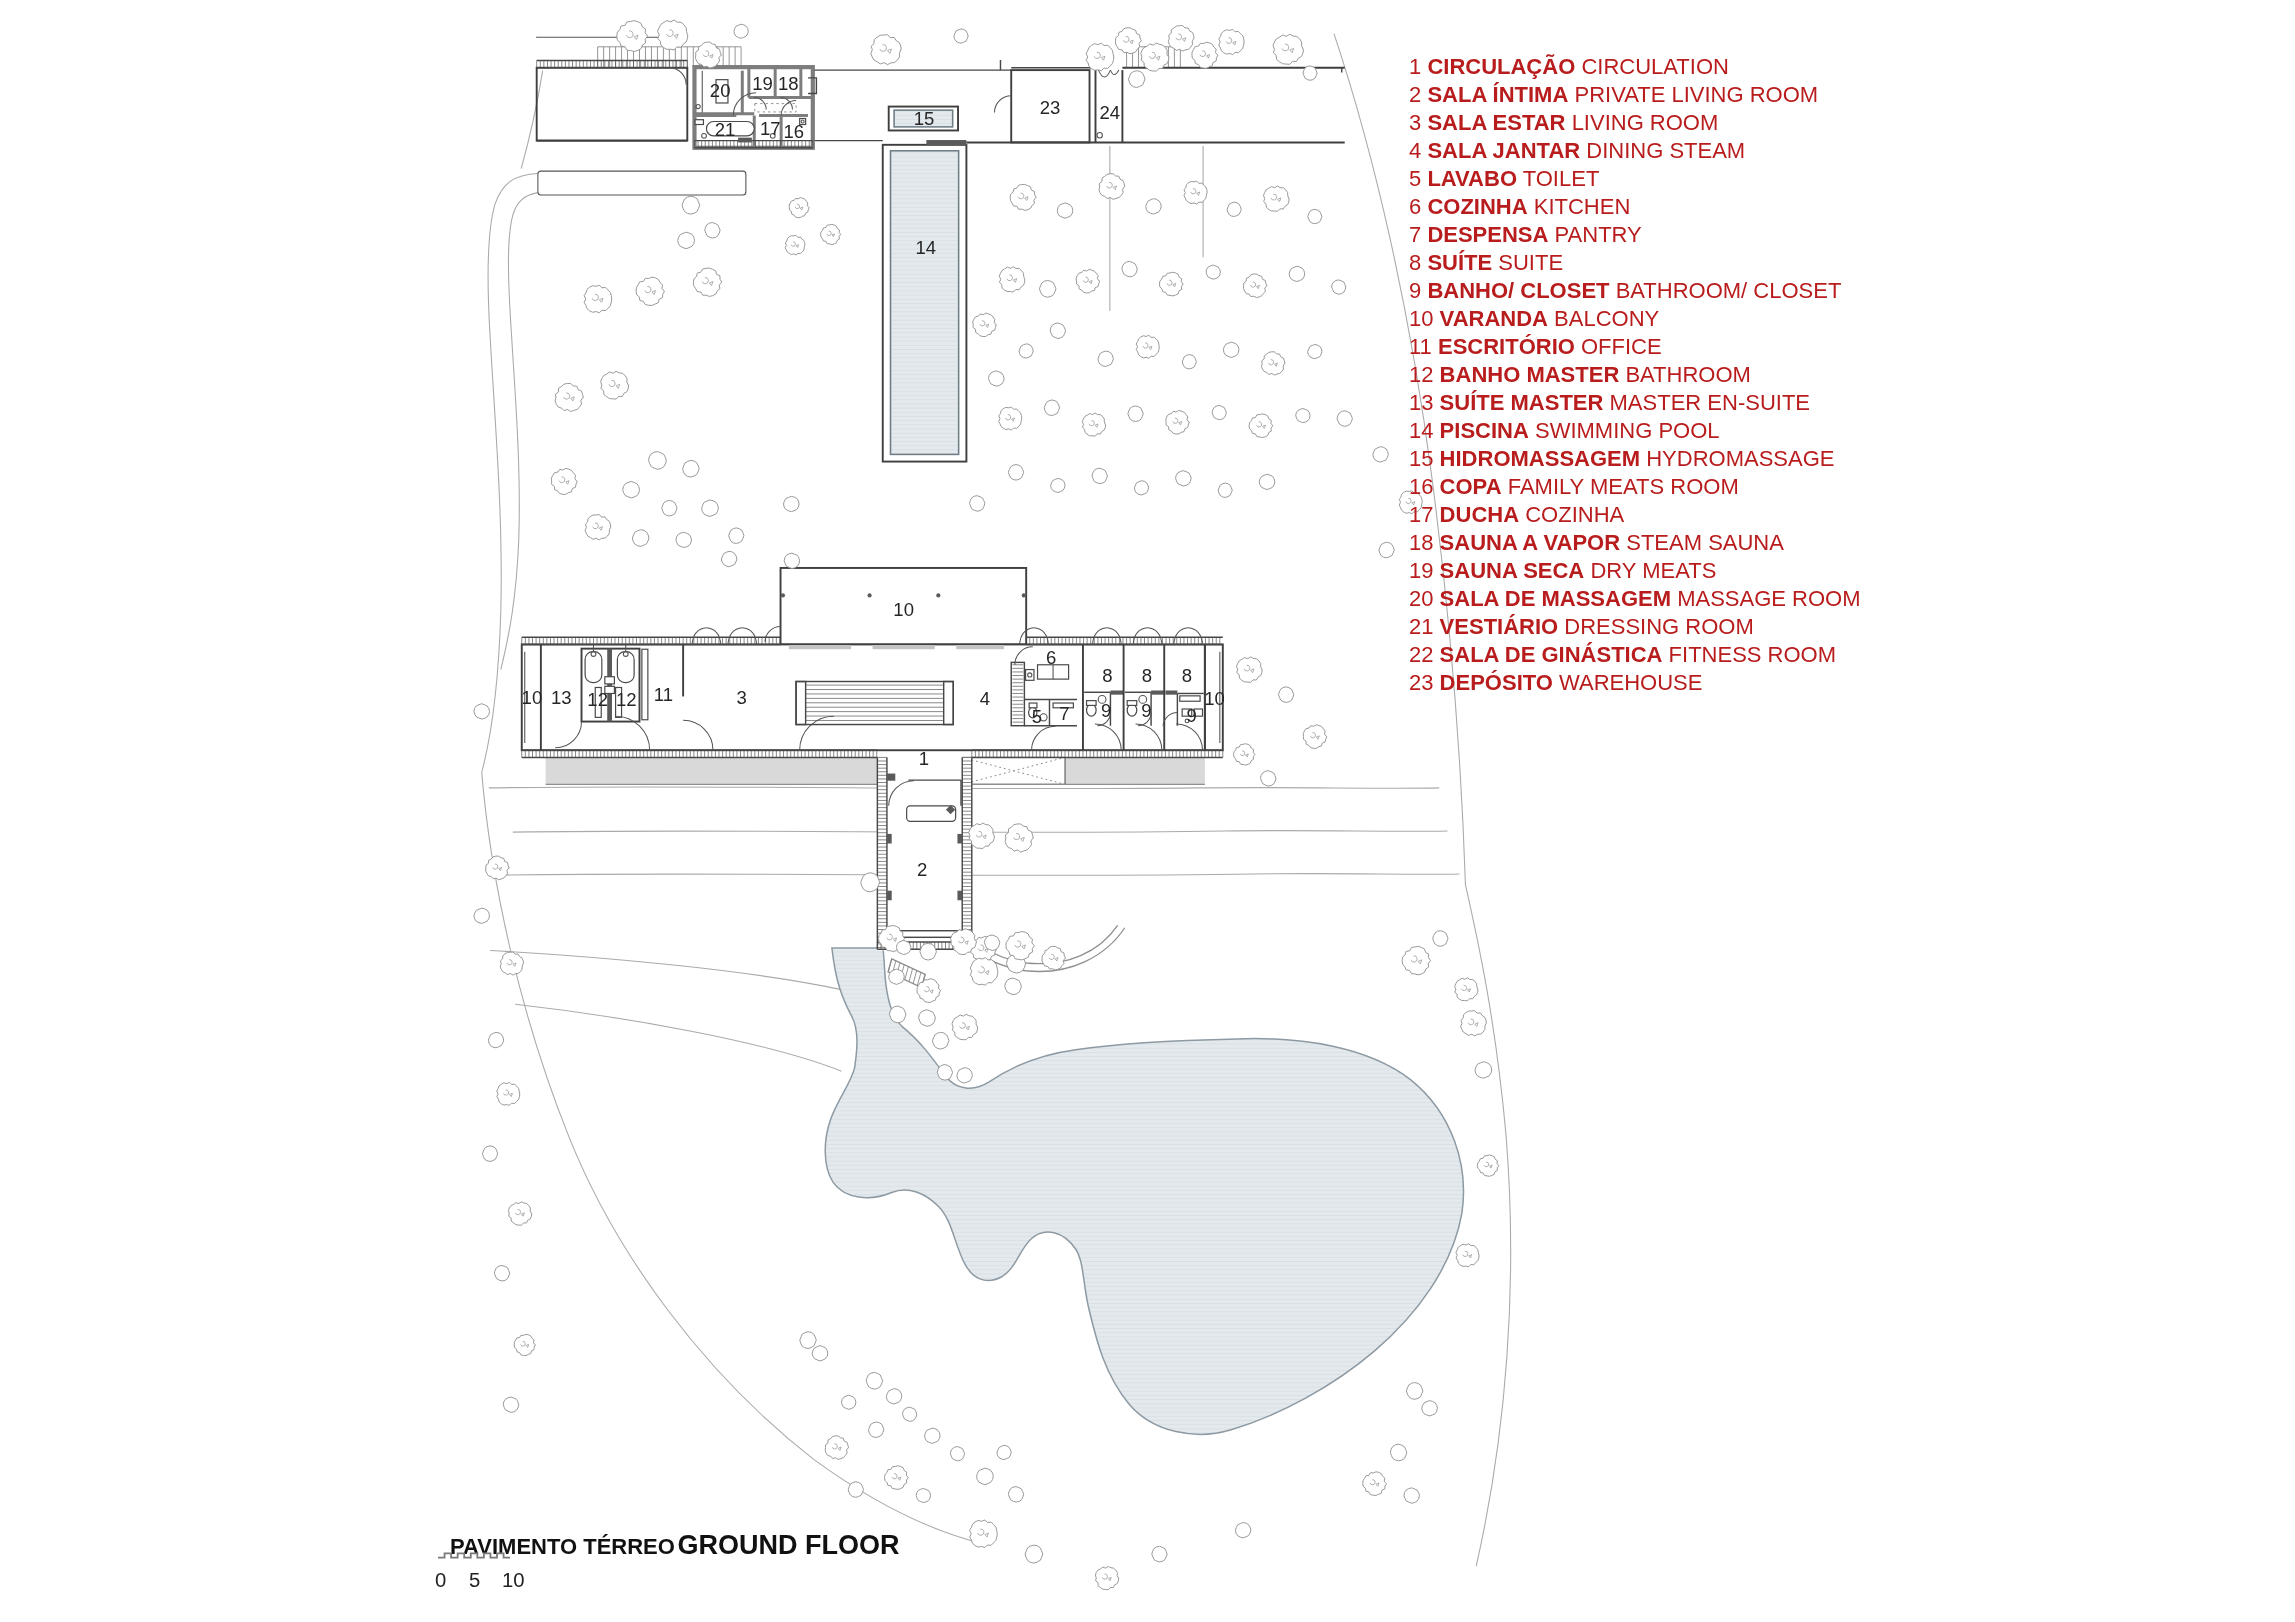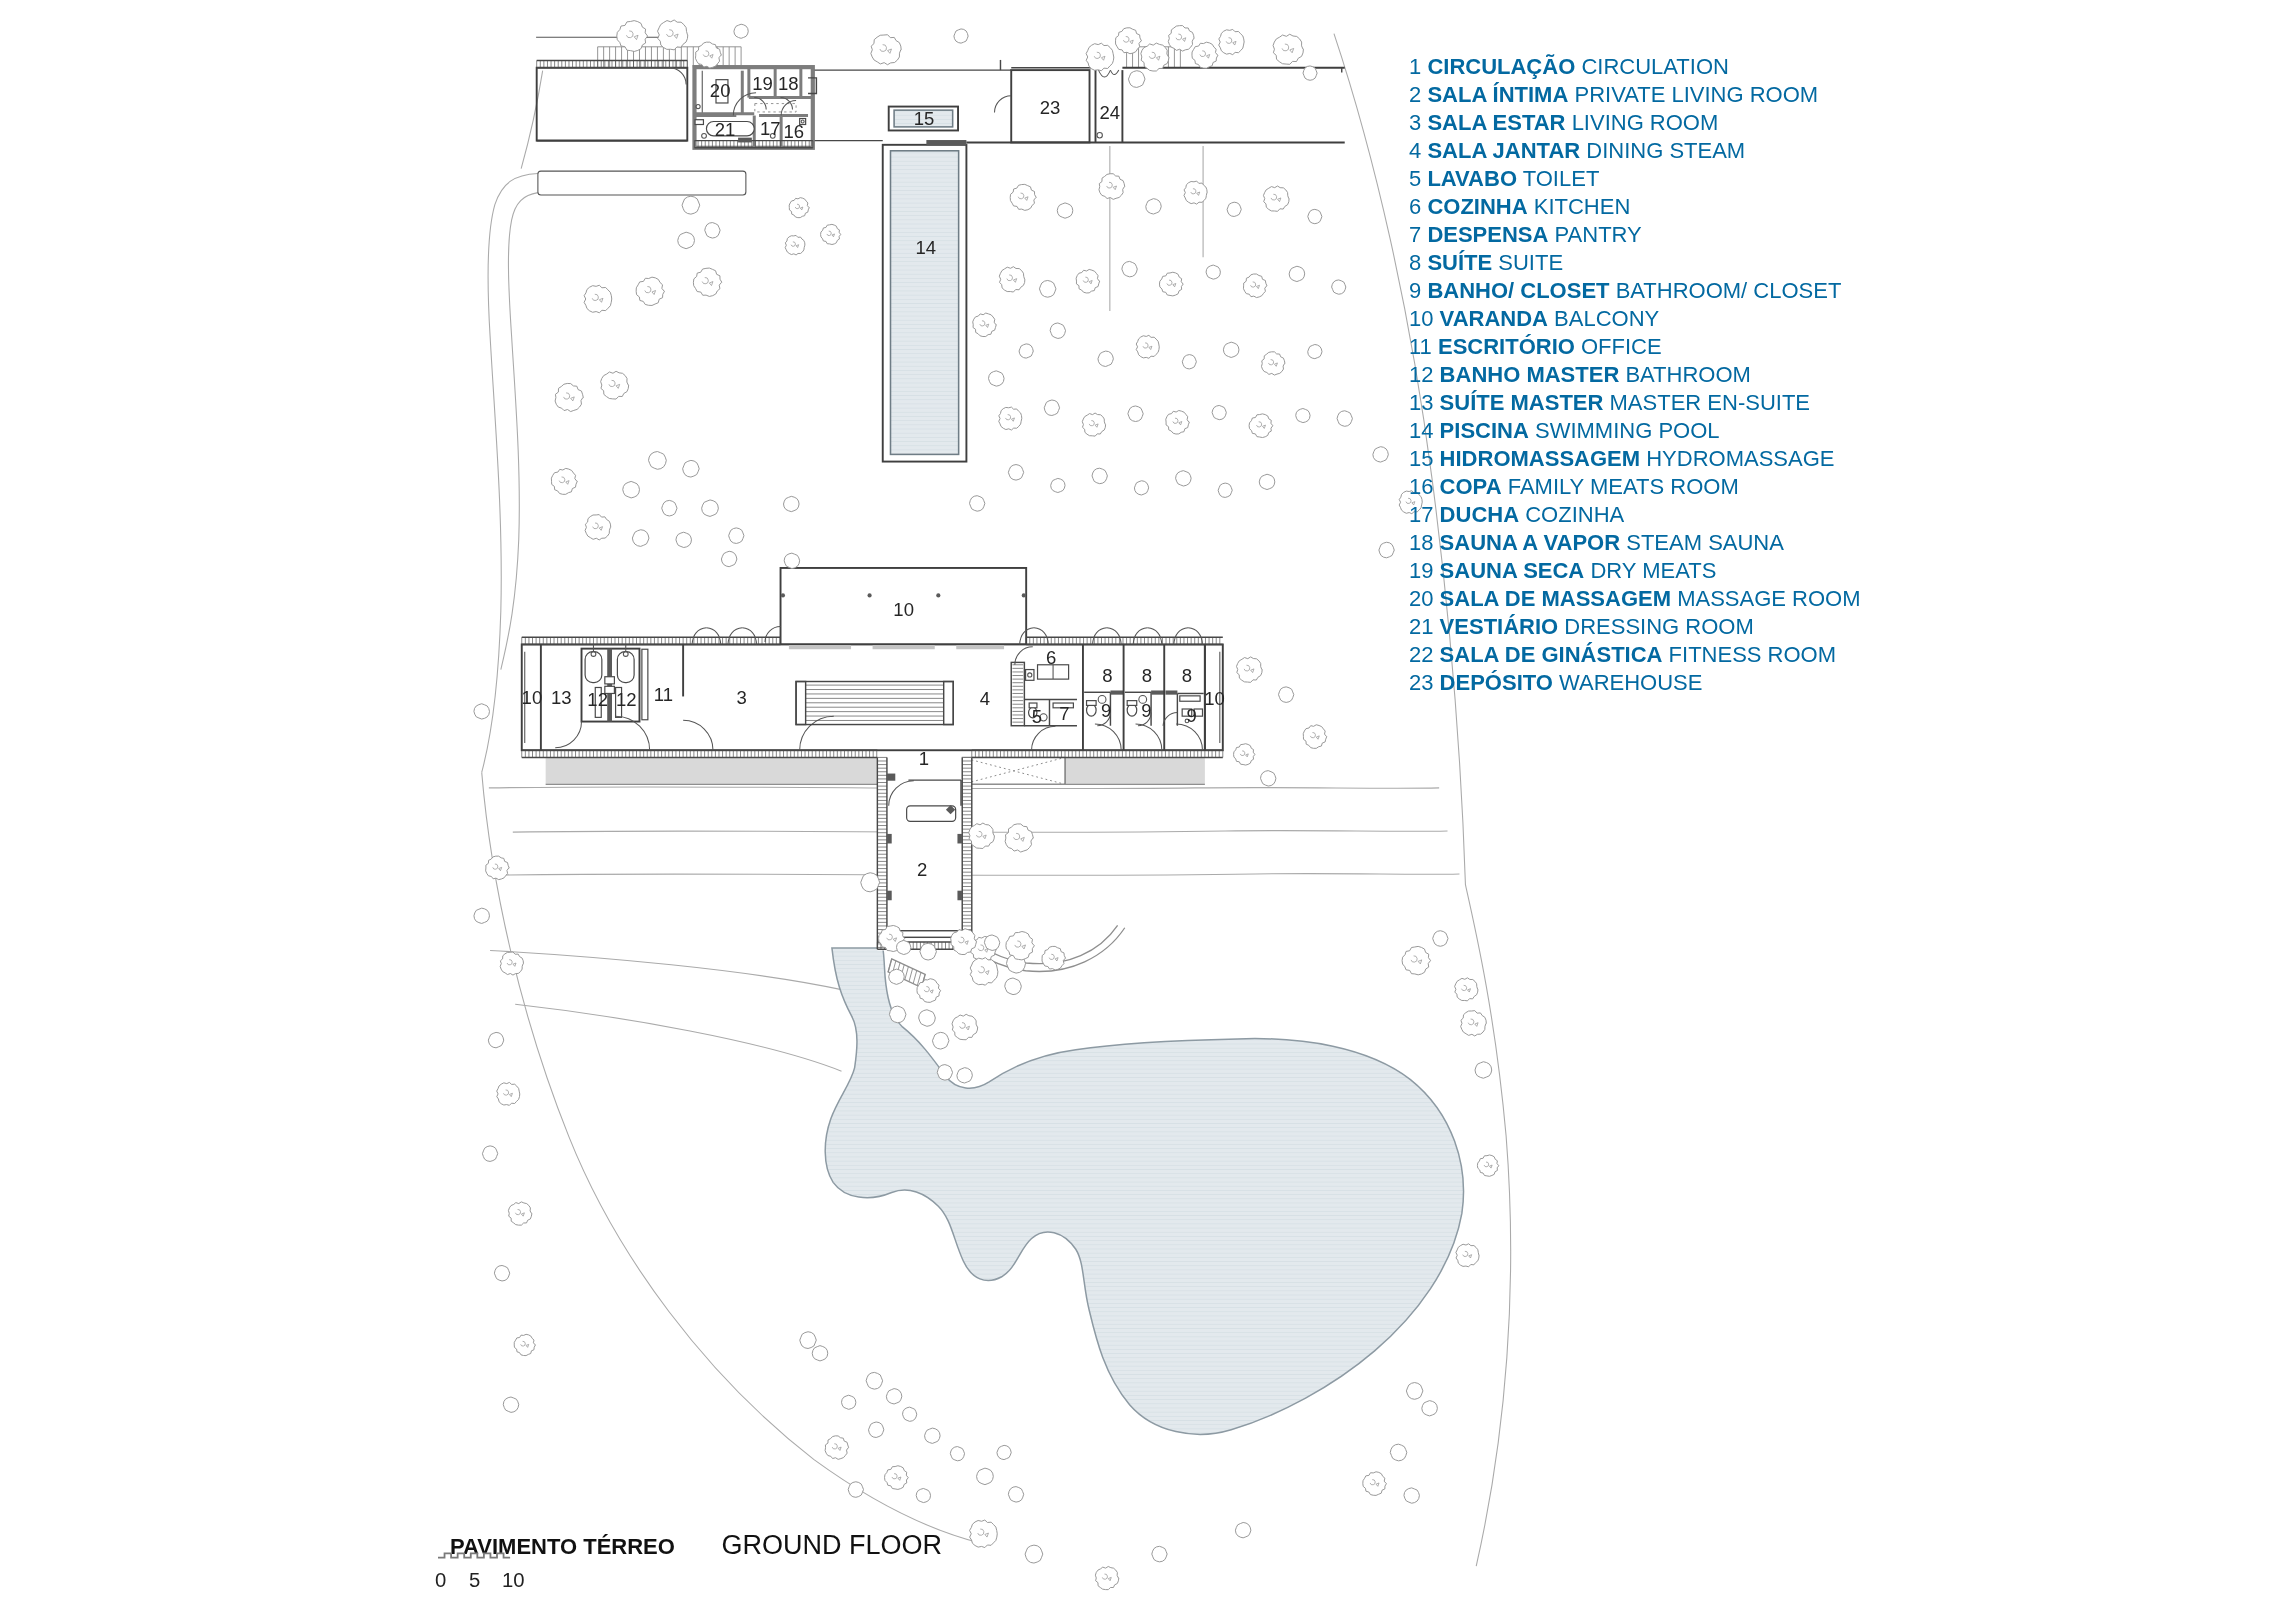--- a/index.html
+++ b/index.html
@@ -24,28 +24,28 @@
   .gray{fill:#d9d9d9;stroke:none}
   .furn{stroke:#4a4a4a;stroke-width:2;fill:#fff}
   .darkf{fill:#5a5a5a;stroke:none}
   .grayf{fill:#c4c4c4;stroke:none}
   .arc{stroke:#555;stroke-width:1.7;fill:none}
   .dash{stroke:#888;stroke-width:1.5;fill:none;stroke-dasharray:4 5}
   .xd{stroke:#868686;stroke-width:1.6;fill:none;stroke-dasharray:3 5}
   .rl{font:31px "Liberation Sans",sans-serif;fill:#262626;}
   
   .legend{position:absolute;left:1409px;top:53px;width:538px;
-          font-size:22px;line-height:28px;color:#0369a1;white-space:nowrap;}
+          font-size:22px;line-height:28px;color:#b91c1c;white-space:nowrap;}
   .legend .lnum{font-weight:400;}
   .legend .lpt{font-weight:700;}
   .legend .len{font-weight:400;}
   
   .titleblock{position:absolute;left:450px;top:1530px;color:#111;white-space:nowrap;}
   .titleblock .tpt{font-size:22px;font-weight:700;}
-  .titleblock .ten{font-size:27px;font-weight:400;margin-left:44px;}
+  .titleblock .ten{font-size:27px;font-weight:700;}
   .scalebar{position:absolute;left:435px;top:1549px;width:155px;height:54px;}
   .scalebar .num{position:absolute;top:20.3px;font-size:20.3px;color:#222;}
 </style>
 </head>
 <body>
 
 <div class="page">
 
   <div id="plan-wrap">
       <svg viewBox="0 0 3840 2715" width="2295" height="1623" xmlns="http://www.w3.org/2000/svg">

